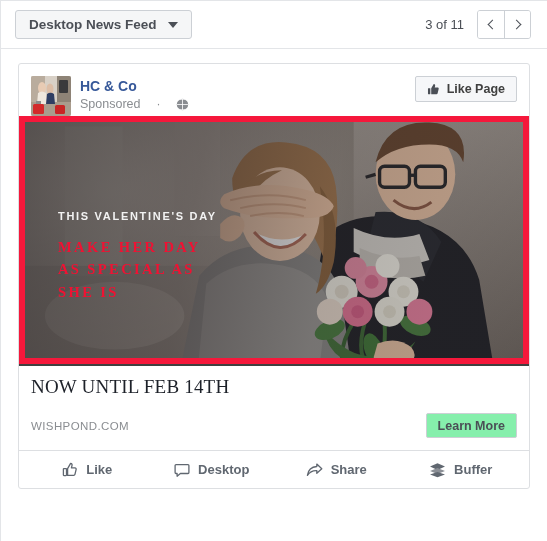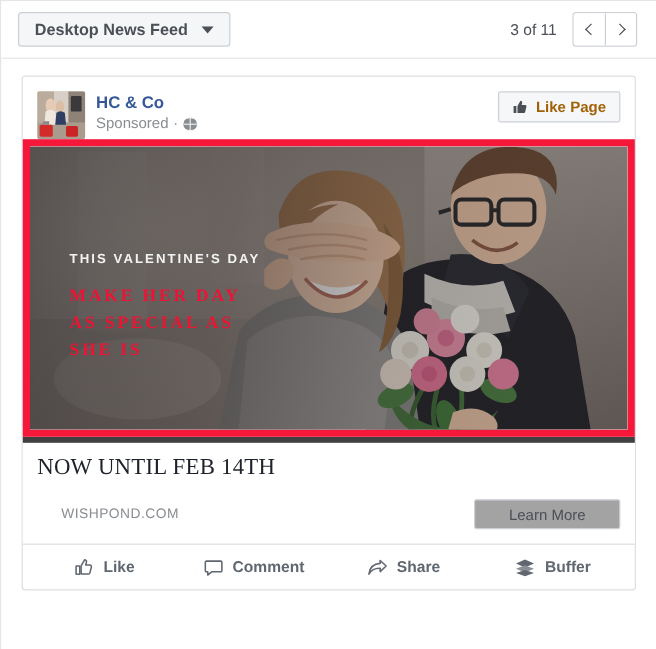--- a/index.html
+++ b/index.html
@@ -130,41 +130,41 @@
     font-weight: bold;
     color: #365899;
     cursor: pointer;
     display: inline-block;
     margin-bottom: 2px;
   }
 
   .meta-row {
     display: flex;
     align-items: center;
-    gap: 4px;
+    gap: 16px;
     font-size: 12.5px;
     color: #8a8d91;
   }
   .meta-dot { color: #8a8d91; font-size: 12px; }
 
   .globe-icon { width: 13px; height: 13px; display: block; }
 
   .like-page-btn {
     margin-left: auto;
     display: inline-flex;
     align-items: center;
     gap: 7px;
     height: 26px;
     padding: 0 11px;
     background: #f6f7f9;
     border: 1px solid #ccd0d5;
     border-radius: 2px;
     font-size: 12.5px;
     font-weight: bold;
-    color: #a16207;
+    color: #404040;
     cursor: pointer;
     white-space: nowrap;
   }
   .thumb-icon { width: 13px; height: 13px; display: block; }
 
   .post-text {
     padding: 11px 12px 11px 12px;
     font-size: 14px;
     line-height: 1.37;
     color: #1d2129;
@@ -209,21 +209,21 @@
     font-size: 14.5px;
     font-weight: bold;
     letter-spacing: 2.4px;
     line-height: 1.55;
     color: #ef1233;
     white-space: nowrap;
   }
 
   
   .link-attach {
-    border-top: 5px solid #404040;
+    border-top: 2px solid #404040;
     padding: 10px 12px 12px 12px;
     background: #ffffff;
   }
 
   .link-title {
     font-family: "Liberation Serif", serif;
     font-size: 19px;
     font-weight: normal;
     color: #1d2129;
     letter-spacing: .2px;
@@ -233,35 +233,34 @@
 
   .link-bottom {
     display: flex;
     align-items: center;
   }
 
   .link-domain {
     font-size: 11.5px;
     color: #8a8d91;
     letter-spacing: .4px;
-    margin-left: 20px;
   }
 
   .cta-btn {
     margin-left: auto;
     display: inline-flex;
     align-items: center;
     justify-content: center;
     height: 25px;
-    padding: 0 28px;
-    background: #a3a3a3;
+    padding: 0 11px;
+    background: #86efac;
     border: 1px solid #ccd0d5;
     border-radius: 2px;
     font-size: 12.5px;
-    font-weight: normal;
+    font-weight: bold;
     color: #4b4f56;
     cursor: pointer;
     white-space: nowrap;
   }
 
   
   .action-bar {
     border-top: 1px solid #dddfe2;
     height: 38px;
     display: flex;
@@ -467,21 +466,21 @@
             <path d="M5.6 6.6 L8.6 1.4 c1.3 .2 1.7 1.1 1.4 2.2 L9.4 5.9 h3.6 c.8 0 1.3 .7 1.15 1.45 l-1.2 5.1 c-.13 .6 -.65 .95 -1.25 .95 H5.6 z" fill="none" stroke="#606770" stroke-width="1.3" stroke-linejoin="round"></path>
             <rect x="1.4" y="6.6" width="3.1" height="7" rx=".5" fill="none" stroke="#606770" stroke-width="1.3"></rect>
           </svg>
           <span>Like</span>
         </div>
 
         <div class="action">
           <svg width="16" height="16" viewBox="0 0 16 16" aria-hidden="true">
             <path d="M2 2.6 h12 a.9 .9 0 0 1 .9 .9 v7.1 a.9 .9 0 0 1 -.9 .9 H6.4 L3.1 14.2 v-2.7 H2 a.9 .9 0 0 1 -.9 -.9 V3.5 A.9 .9 0 0 1 2 2.6 z" fill="none" stroke="#606770" stroke-width="1.3" stroke-linejoin="round"></path>
           </svg>
-          <span>Comment</span>
+          <span>Desktop</span>
         </div>
 
         <div class="action">
           <svg width="17" height="16" viewBox="0 0 17 16" aria-hidden="true">
             <path d="M1.4 13.4 q1.2 -8.4 9.4 -8.9 V2.1 l5 4.6 l-5 4.6 V8.6 q-6.2 -.3 -9.4 4.8 z" fill="none" stroke="#606770" stroke-width="1.3" stroke-linejoin="round"></path>
           </svg>
           <span>Share</span>
         </div>
 
         <div class="action">

